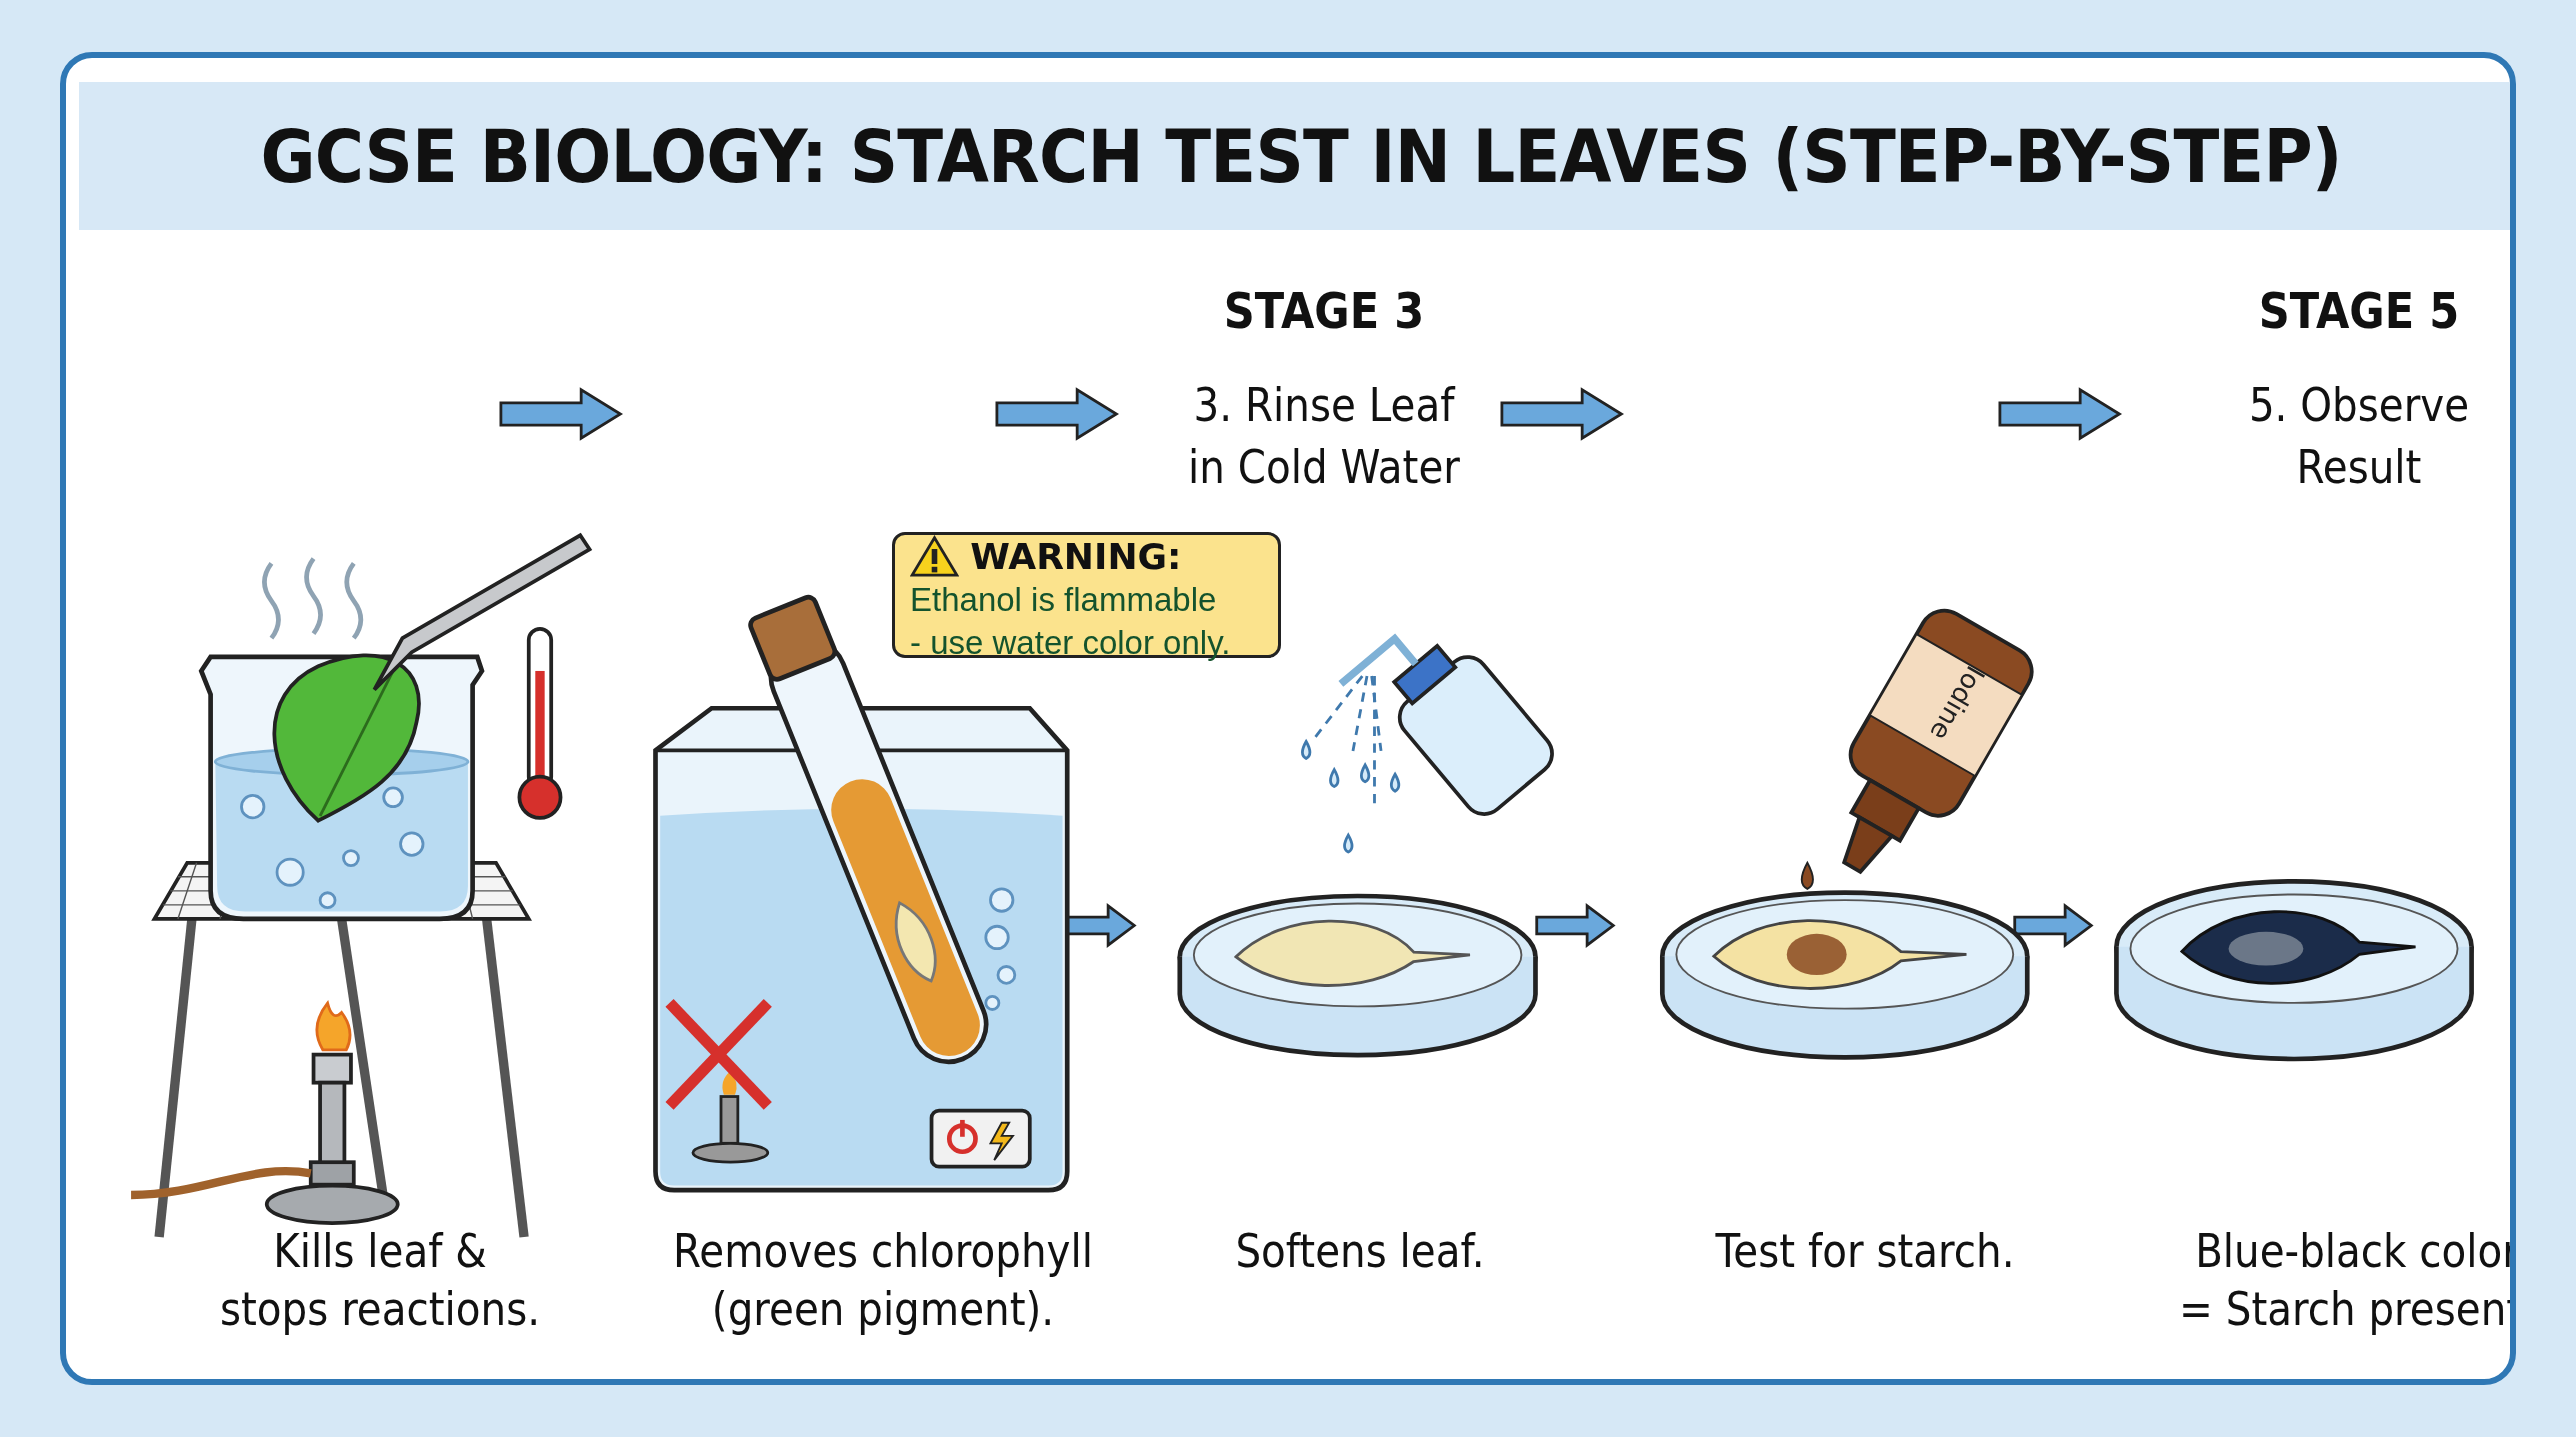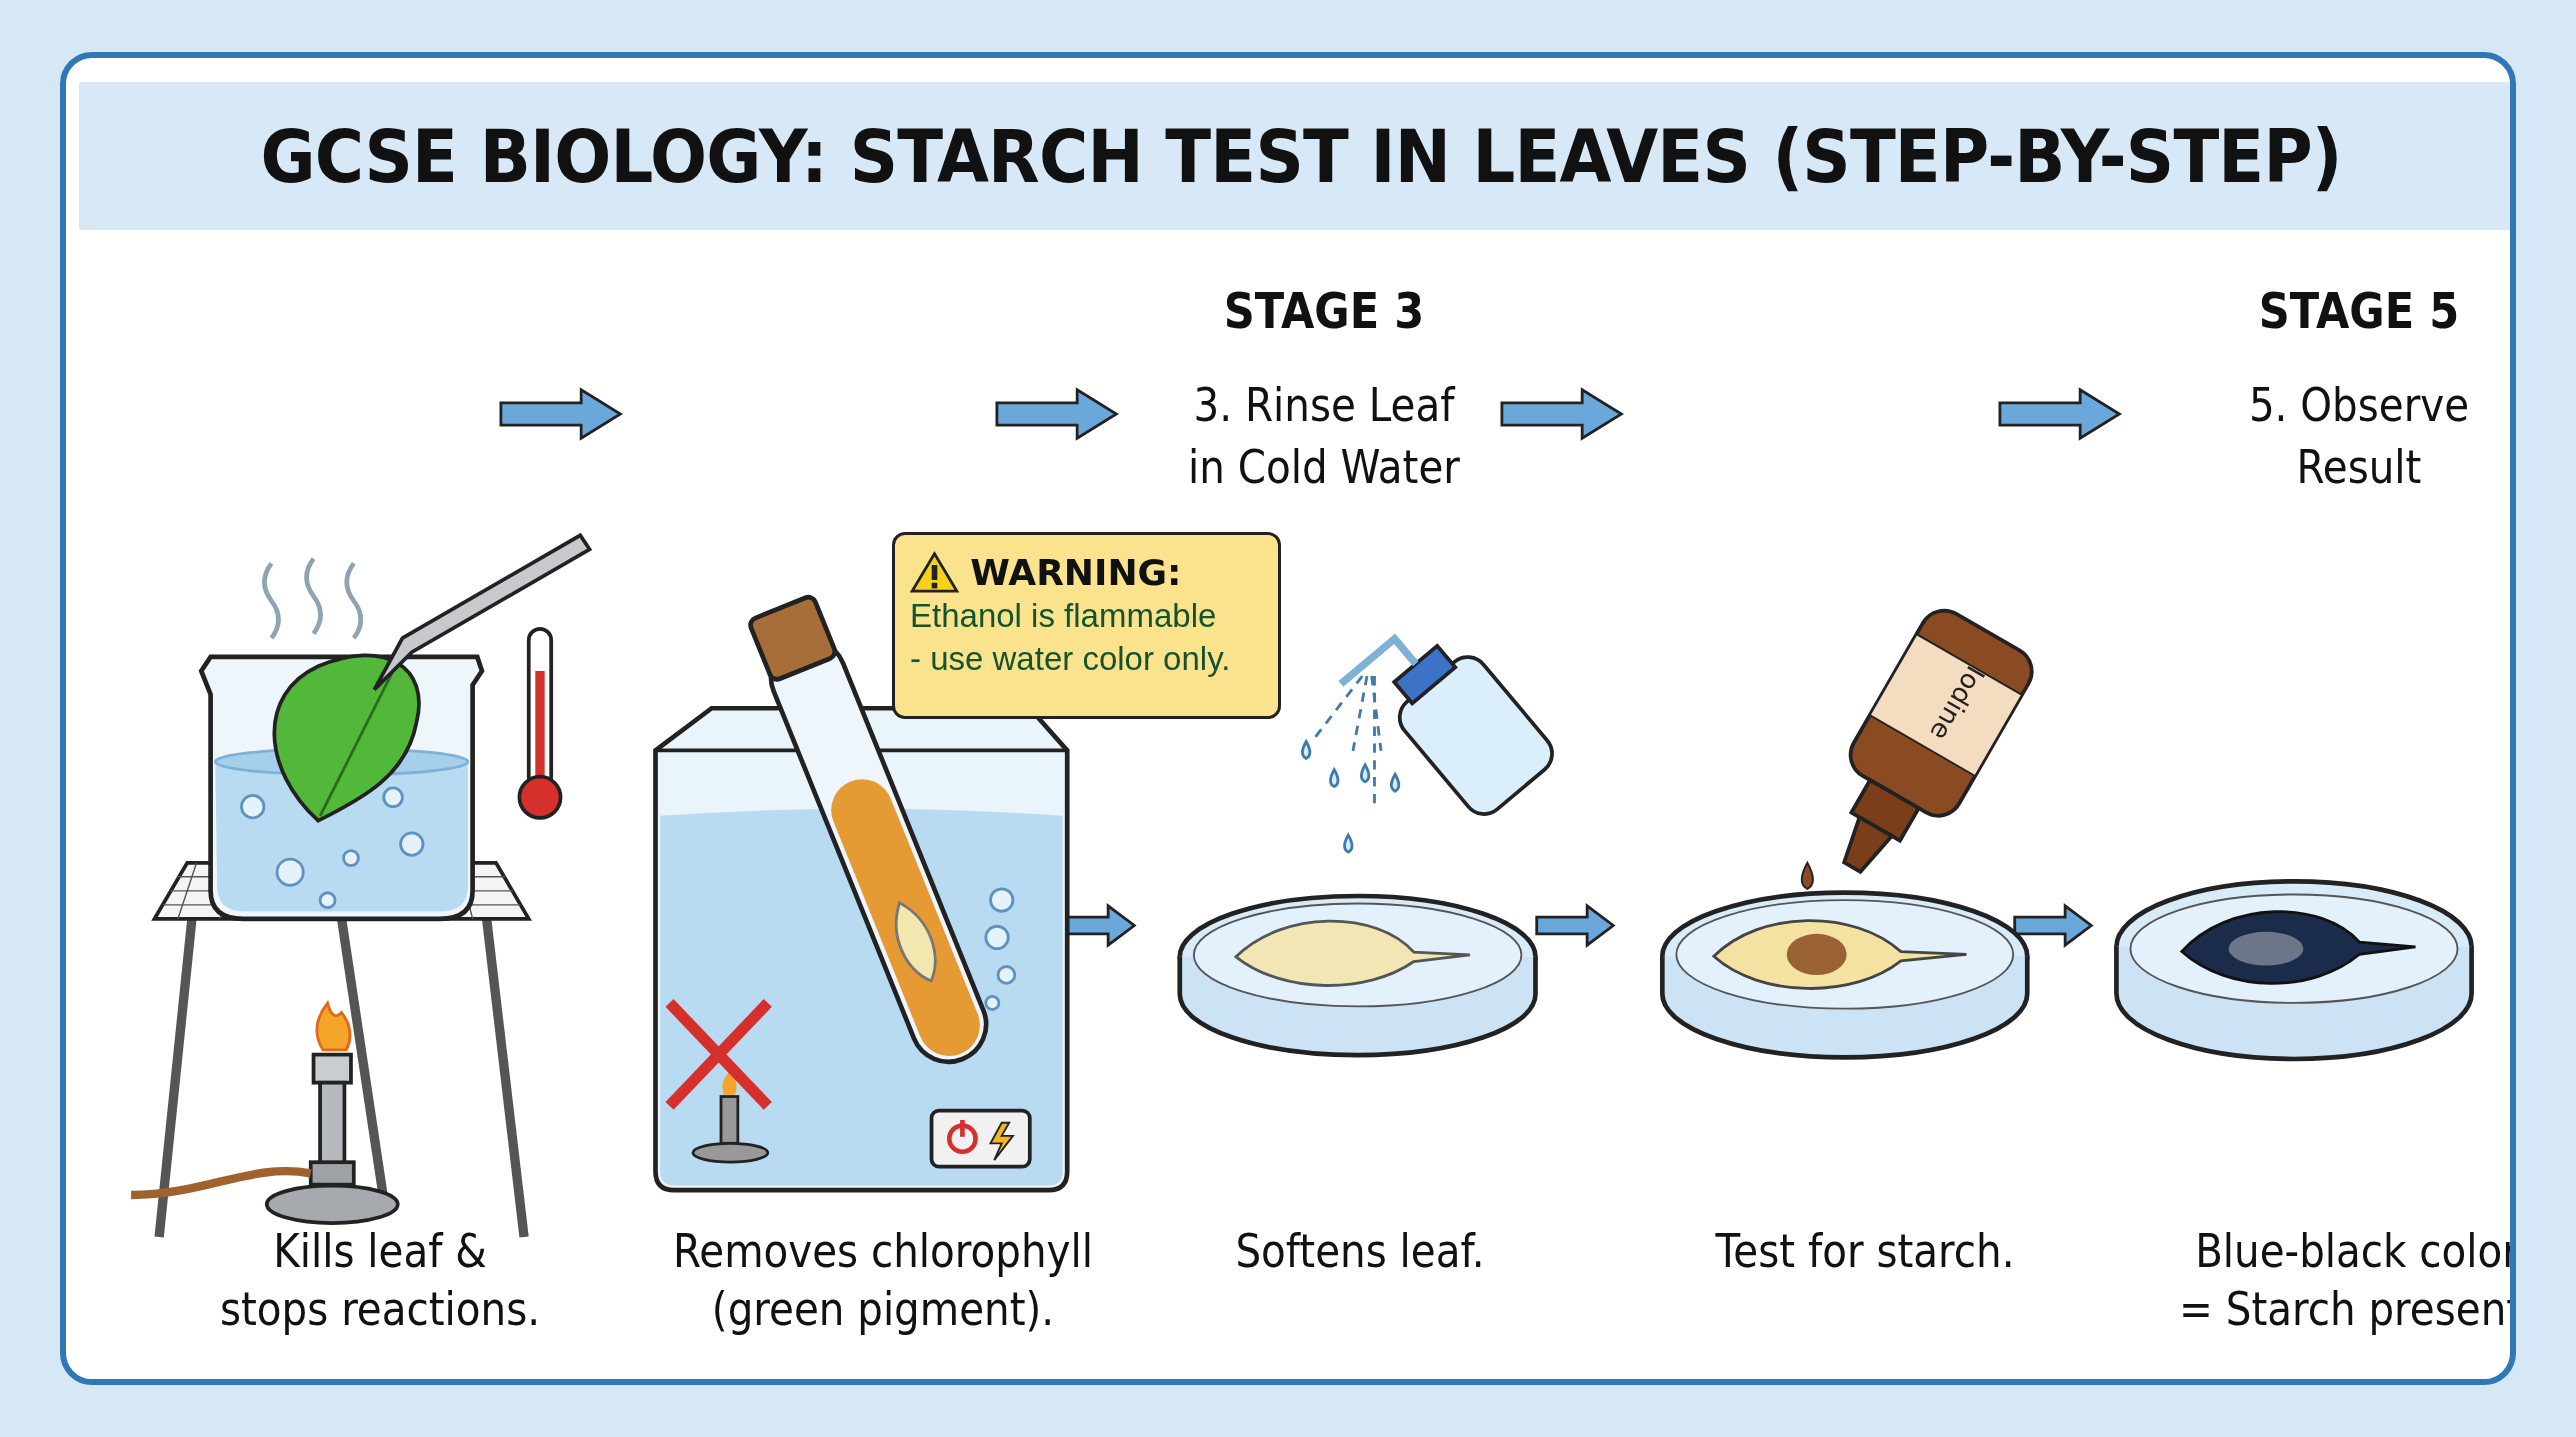--- a/index.html
+++ b/index.html
@@ -53,25 +53,25 @@
       position: absolute; top: 1164px; width: 524px;
       text-align: center;
       font-family: "DejaVu Sans", sans-serif;
       font-size: 47px; line-height: 58px; color: #111;
       transform: scaleX(0.86);
       white-space: pre-line;
     }
     .arrow { position: absolute; }
     .warning {
       position: absolute; left: 826px; top: 474px;
-      width: 389px; height: 187px;
+      width: 389px; height: 126px;
       background: #fbe38d;
       border: 3.7px solid #222;
       border-radius: 13px;
-      padding: 16px 15px;
+      padding: 0 15px;
     }
     .warning .w-head {
       display: flex; align-items: center; gap: 11.2px;
       font-family: "DejaVu Sans", sans-serif;
       font-weight: bold; font-size: 36px; color: #111;
     }
     .warning .w-line {
       font-family: Liberation Sans, sans-serif;
       font-size: 33px; line-height: 43px; color: #14532d;
       white-space: nowrap;

